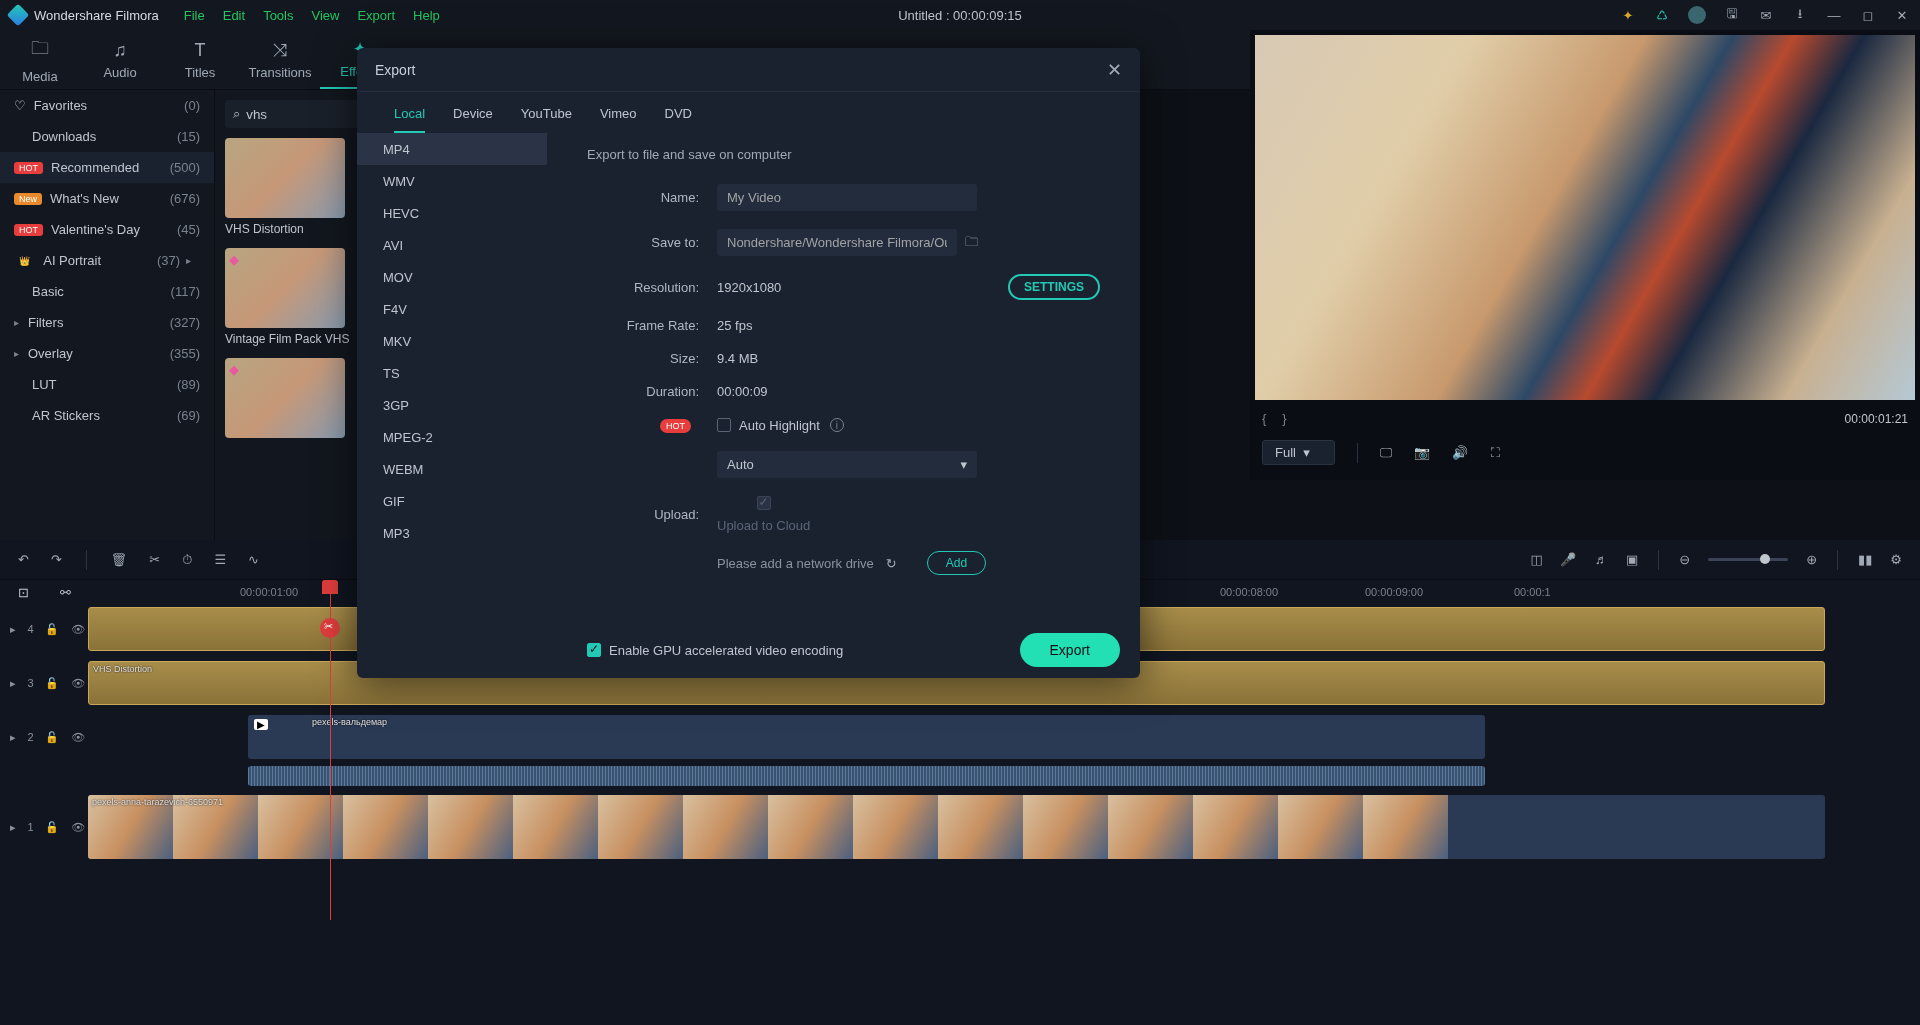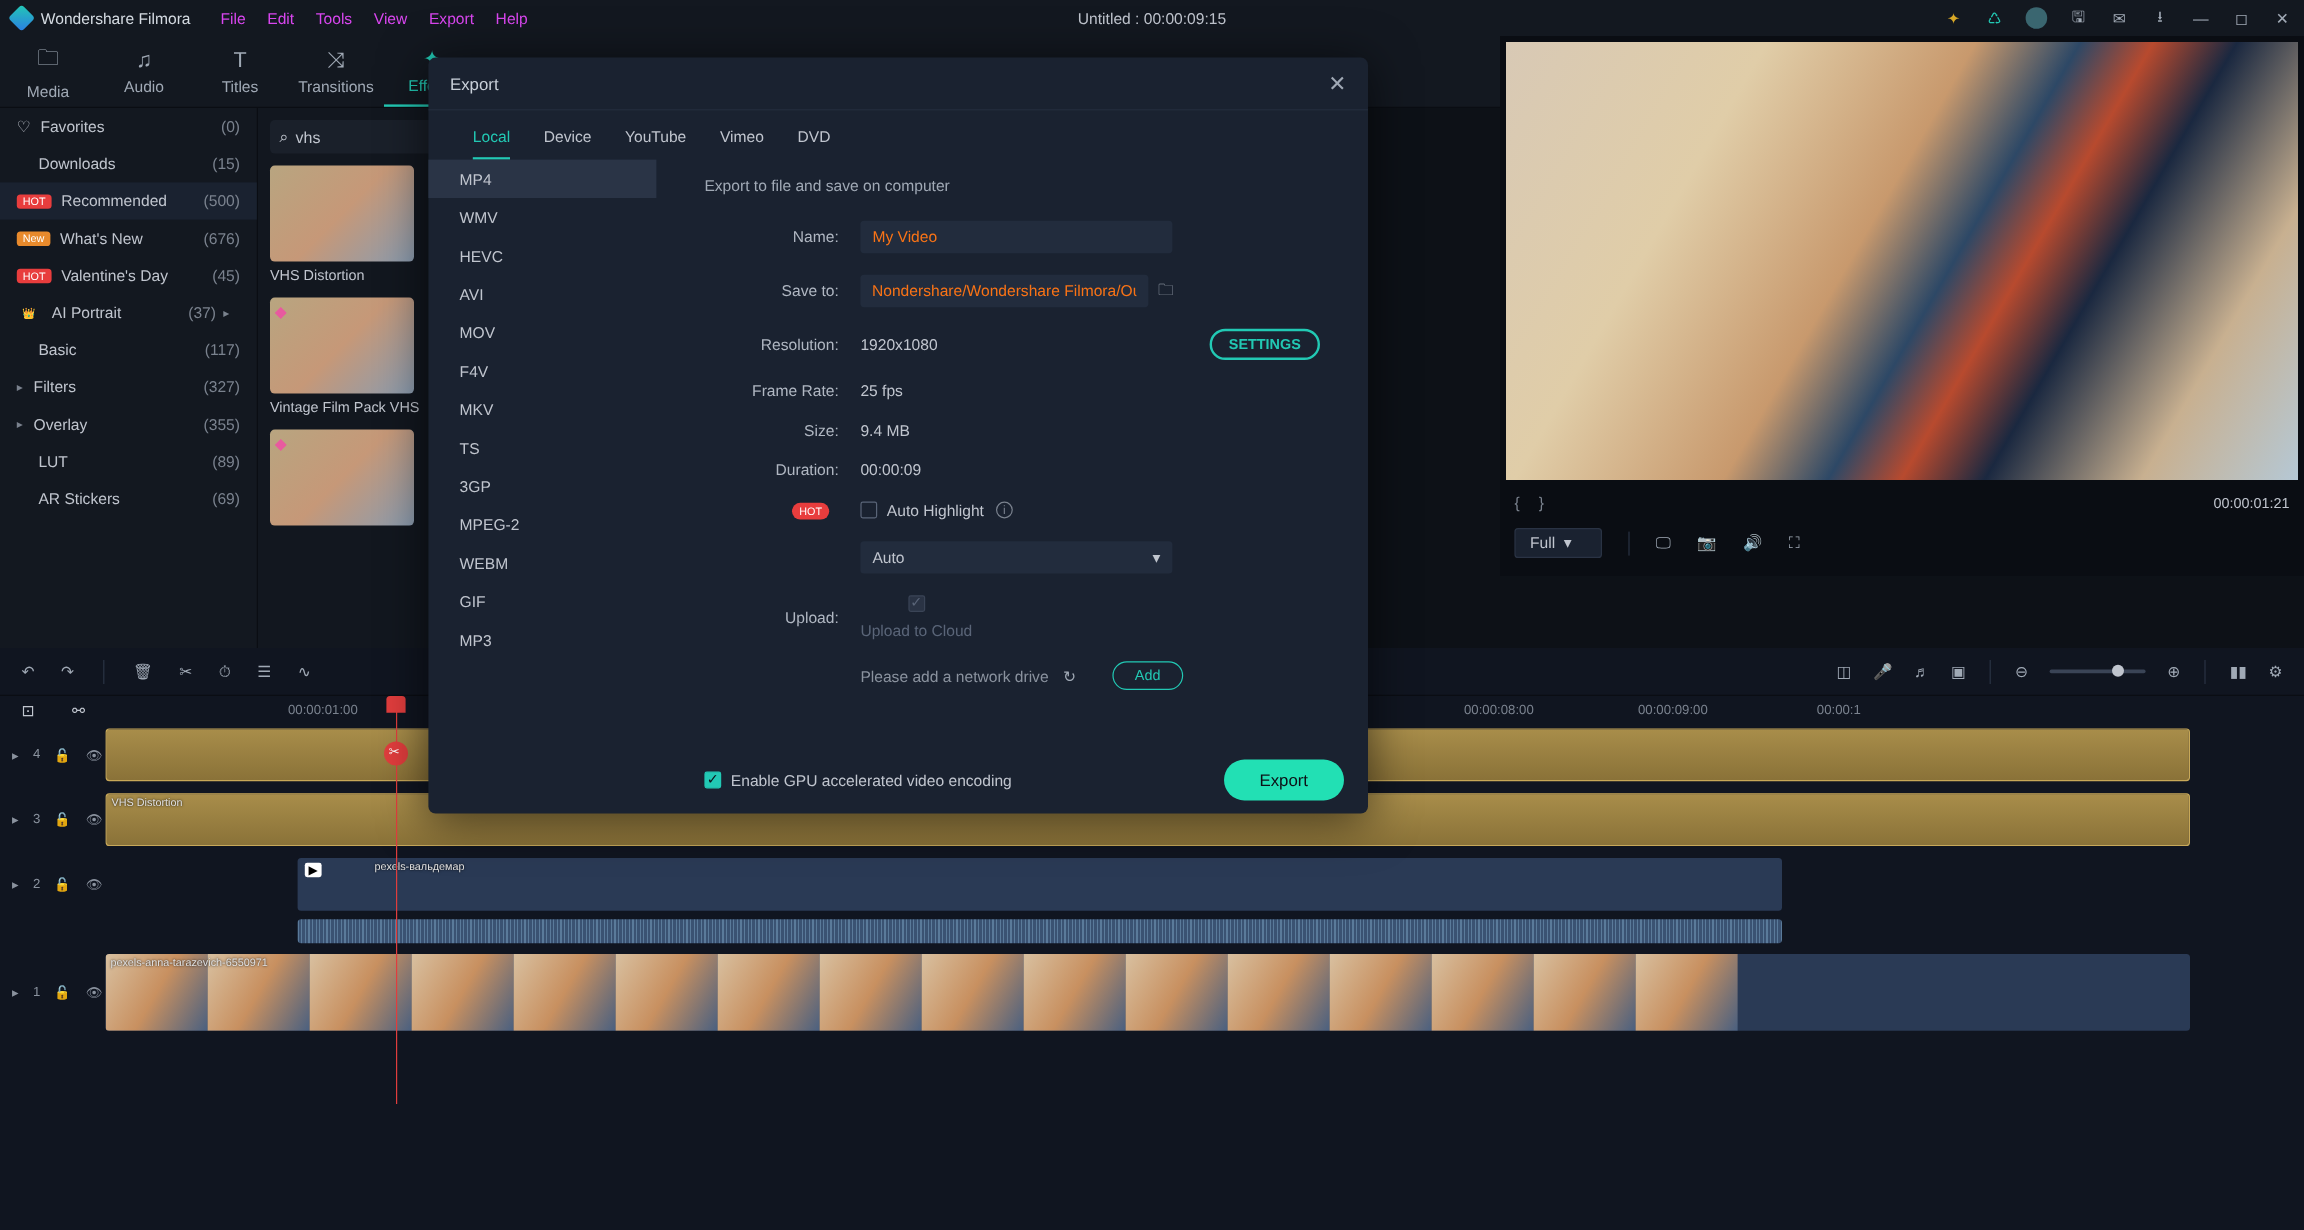--- a/index.html
+++ b/index.html
@@ -1,21 +1,21 @@
 <!DOCTYPE html>
 <html><head>
 <meta charset="utf-8">
 <style>
 * { margin:0; padding:0; box-sizing:border-box; font-family:"Segoe UI",Arial,sans-serif; }
 body { background:#0d1117; color:#c0c5ce; width:1920px; height:1025px; overflow:hidden; font-size:13px; position:relative;}
 .titlebar { height:30px; background:#131820; display:flex; align-items:center; padding:0 10px; }
 .app-logo{ width:16px;height:16px;margin-right:8px;background:linear-gradient(135deg,#22c9b4,#2b7de4);transform:rotate(45deg);border-radius:3px;}
 .app-name{font-size:13px;color:#d5dbe2;margin-right:25px;}
 .menubar{display:flex;gap:18px;}
-.menubar span{color:#d946ef;cursor:pointer;}
+.menubar span{color:#22c55e;cursor:pointer;}
 .title-center{position:absolute;left:50%;transform:translateX(-50%);color:#c0c5ce;}
 .title-right{margin-left:auto;display:flex;gap:18px;align-items:center;}
 .title-right .ico{width:16px;height:16px;color:#a0a9b5;cursor:pointer;display:inline-flex;align-items:center;justify-content:center;}
 .title-right .ico.star{color:#d8a827;}
 .title-right .ico.head{color:#22c9b4;}
 .title-right .ico.avatar{width:18px;height:18px;border-radius:50%;background:#3a6670;}
 .tabrow{height:60px;background:#131820;display:flex;border-bottom:1px solid #0a0d13;}
 .tab{width:80px;display:flex;flex-direction:column;align-items:center;justify-content:center;gap:4px;color:#a0a9b5;cursor:pointer;}
 .tab.active{color:#22c9b4;border-bottom:2px solid #22c9b4;}
 .tab .ticon{font-size:18px;}
@@ -53,21 +53,21 @@
 .dlg-tab{padding-bottom:10px;color:#c0c5ce;cursor:pointer;}
 .dlg-tab.active{color:#22c9b4;border-bottom:2px solid #22c9b4;}
 .dlg-body{display:flex;height:480px;}
 .fmt-list{width:190px;}
 .fmt{height:32px;display:flex;align-items:center;padding:0 26px;color:#c0c5ce;cursor:pointer;}
 .fmt.active{background:#2a3446;}
 .dlg-form{flex:1;padding:14px 40px;}
 .form-desc{color:#a0a9b5;margin-bottom:22px;font-size:13px;}
 .frow{display:flex;align-items:center;margin-bottom:18px;}
 .flabel{width:130px;text-align:right;padding-right:18px;color:#b0b7c2;font-size:13px;}
-.finput{background:#222c3d;border:none;color:#f97316;padding:6px 10px;width:260px;border-radius:3px;font-size:13px;}
+.finput{background:#222c3d;border:none;color:#a3a3a3;padding:6px 10px;width:260px;border-radius:3px;font-size:13px;}
 .finput.folder{width:240px;}
 .folder-ico{margin-left:8px;color:#a0a9b5;cursor:pointer;}
 .fvalue{color:#c0c5ce;font-size:13px;}
 .btn-outline{border:2px solid #22c9b4;color:#22c9b4;background:none;border-radius:14px;padding:4px 14px;font-weight:600;font-size:12px;cursor:pointer;margin-left:auto;}
 .btn-outline.small{padding:4px 18px;font-weight:400;border-width:1px;}
 .select-auto{background:#222c3d;border:none;color:#c0c5ce;padding:6px 10px;width:260px;border-radius:3px;display:flex;justify-content:space-between;align-items:flex-start;}
 .chk{display:inline-flex;align-items:center;gap:8px;}
 .chkbox{width:14px;height:14px;border:1px solid #5a6578;border-radius:2px;display:inline-block;}
 .chkbox.on{background:#22c9b4;border-color:#22c9b4;position:relative;}
 .chkbox.on:after{content:"✓";position:absolute;top:-2px;left:1px;color:#0d1117;font-size:12px;}

